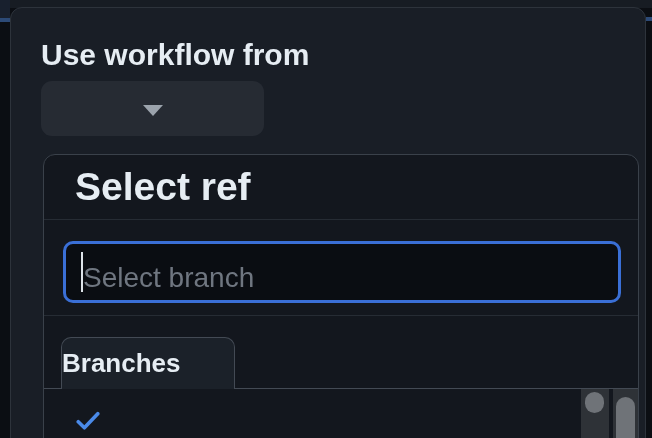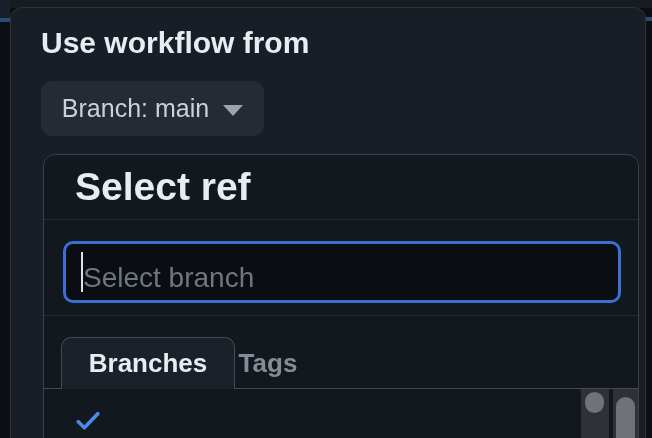--- a/index.html
+++ b/index.html
@@ -22,21 +22,21 @@
   .navy-block{position:absolute;left:0;top:0;width:10px;height:18px;background:var(--navy-block);}
   .sliver-left{position:absolute;left:0;top:18px;width:10px;height:4px;background:var(--blue-sliver);}
   .sliver-right{position:absolute;left:646px;top:17px;width:6px;height:4px;background:var(--blue-sliver);}
 
   
   .panel{
     position:absolute;left:10px;top:7px;width:636px;height:520px;
     background:var(--panel-bg);border:1px solid var(--panel-border);border-radius:12px;
   }
   .heading{
-    position:absolute;left:30px;top:18px;
+    position:absolute;left:30px;top:30px;
     font-size:30px;line-height:34px;font-weight:700;color:var(--text-primary);text-align:right;
   }
   .branch-btn{
     position:absolute;left:30px;top:73px;width:223px;height:55px;
     background:var(--button-bg);border:none;border-radius:11px;cursor:pointer;
     display:flex;align-items:center;justify-content:center;gap:14px;
     font-family:inherit;font-size:25px;color:var(--text-secondary);
   }
   .caret-down{
     width:0;height:0;margin-top:3px;
@@ -71,21 +71,21 @@
   .text-cursor{
     position:absolute;left:18px;top:11px;width:2px;height:40px;
     background:#dde3e9;pointer-events:none;
   }
   .tabs-row{position:absolute;left:0;top:161px;width:594px;height:73px;}
   .tab-line{position:absolute;left:0;bottom:0;width:594px;height:1px;background:var(--tab-border);}
   .tab-branches{
     position:absolute;left:17px;bottom:0;width:174px;height:52px;z-index:2;
     background:var(--tab-bg);border:1px solid var(--tab-border);border-bottom:none;
     border-radius:10px 10px 0 0;cursor:pointer;
-    display:flex;align-items:center;justify-content:center;
+    display:flex;align-items:center;
     font-family:inherit;font-size:26px;font-weight:600;color:var(--text-primary);
   }
   .tab-tags{
     position:absolute;left:164px;bottom:0;width:120px;height:52px;
     background:transparent;border:none;cursor:pointer;
     display:flex;align-items:center;justify-content:center;
     font-family:inherit;font-size:26px;font-weight:600;color:var(--text-muted);
   }
   .ref-list{position:absolute;left:0;top:234px;width:537px;}
   .list-row{
@@ -106,44 +106,40 @@
 <div class="top-strip"></div>
 <div class="navy-block"></div>
 <div class="sliver-left"></div>
 <div class="sliver-right"></div>
 
 <div class="panel">
 
   <div class="heading">Use workflow from</div>
 
   <button class="branch-btn">
-    <span>Branch: main</span>
     <span class="caret-down"></span>
   </button>
 
   <div class="popover">
 
     <div class="ref-header">
       <span>Select ref</span>
     </div>
 
     <div class="search-section">
       <div class="search-wrap">
         <input class="search-input" type="text" placeholder="Select branch" style="">
         <div class="text-cursor"></div>
       </div>
     </div>
 
     <div class="tabs-row">
       <div class="tab-line"></div>
       <button class="tab-branches">
         <span>Branches</span>
-      </button>
-      <button class="tab-tags">
-        <span>Tags</span>
       </button>
     </div>
 
     <div class="ref-list">
       <div class="list-row">
         <span class="check-icon">
           <svg width="24" height="20" viewBox="0 0 16 13" fill="none">
             <path d="M1.5 7 L5.6 11 L14.5 1.6" stroke="#4a8ae8" stroke-width="2.4" stroke-linecap="round" stroke-linejoin="round"></path>
           </svg>
         </span>

